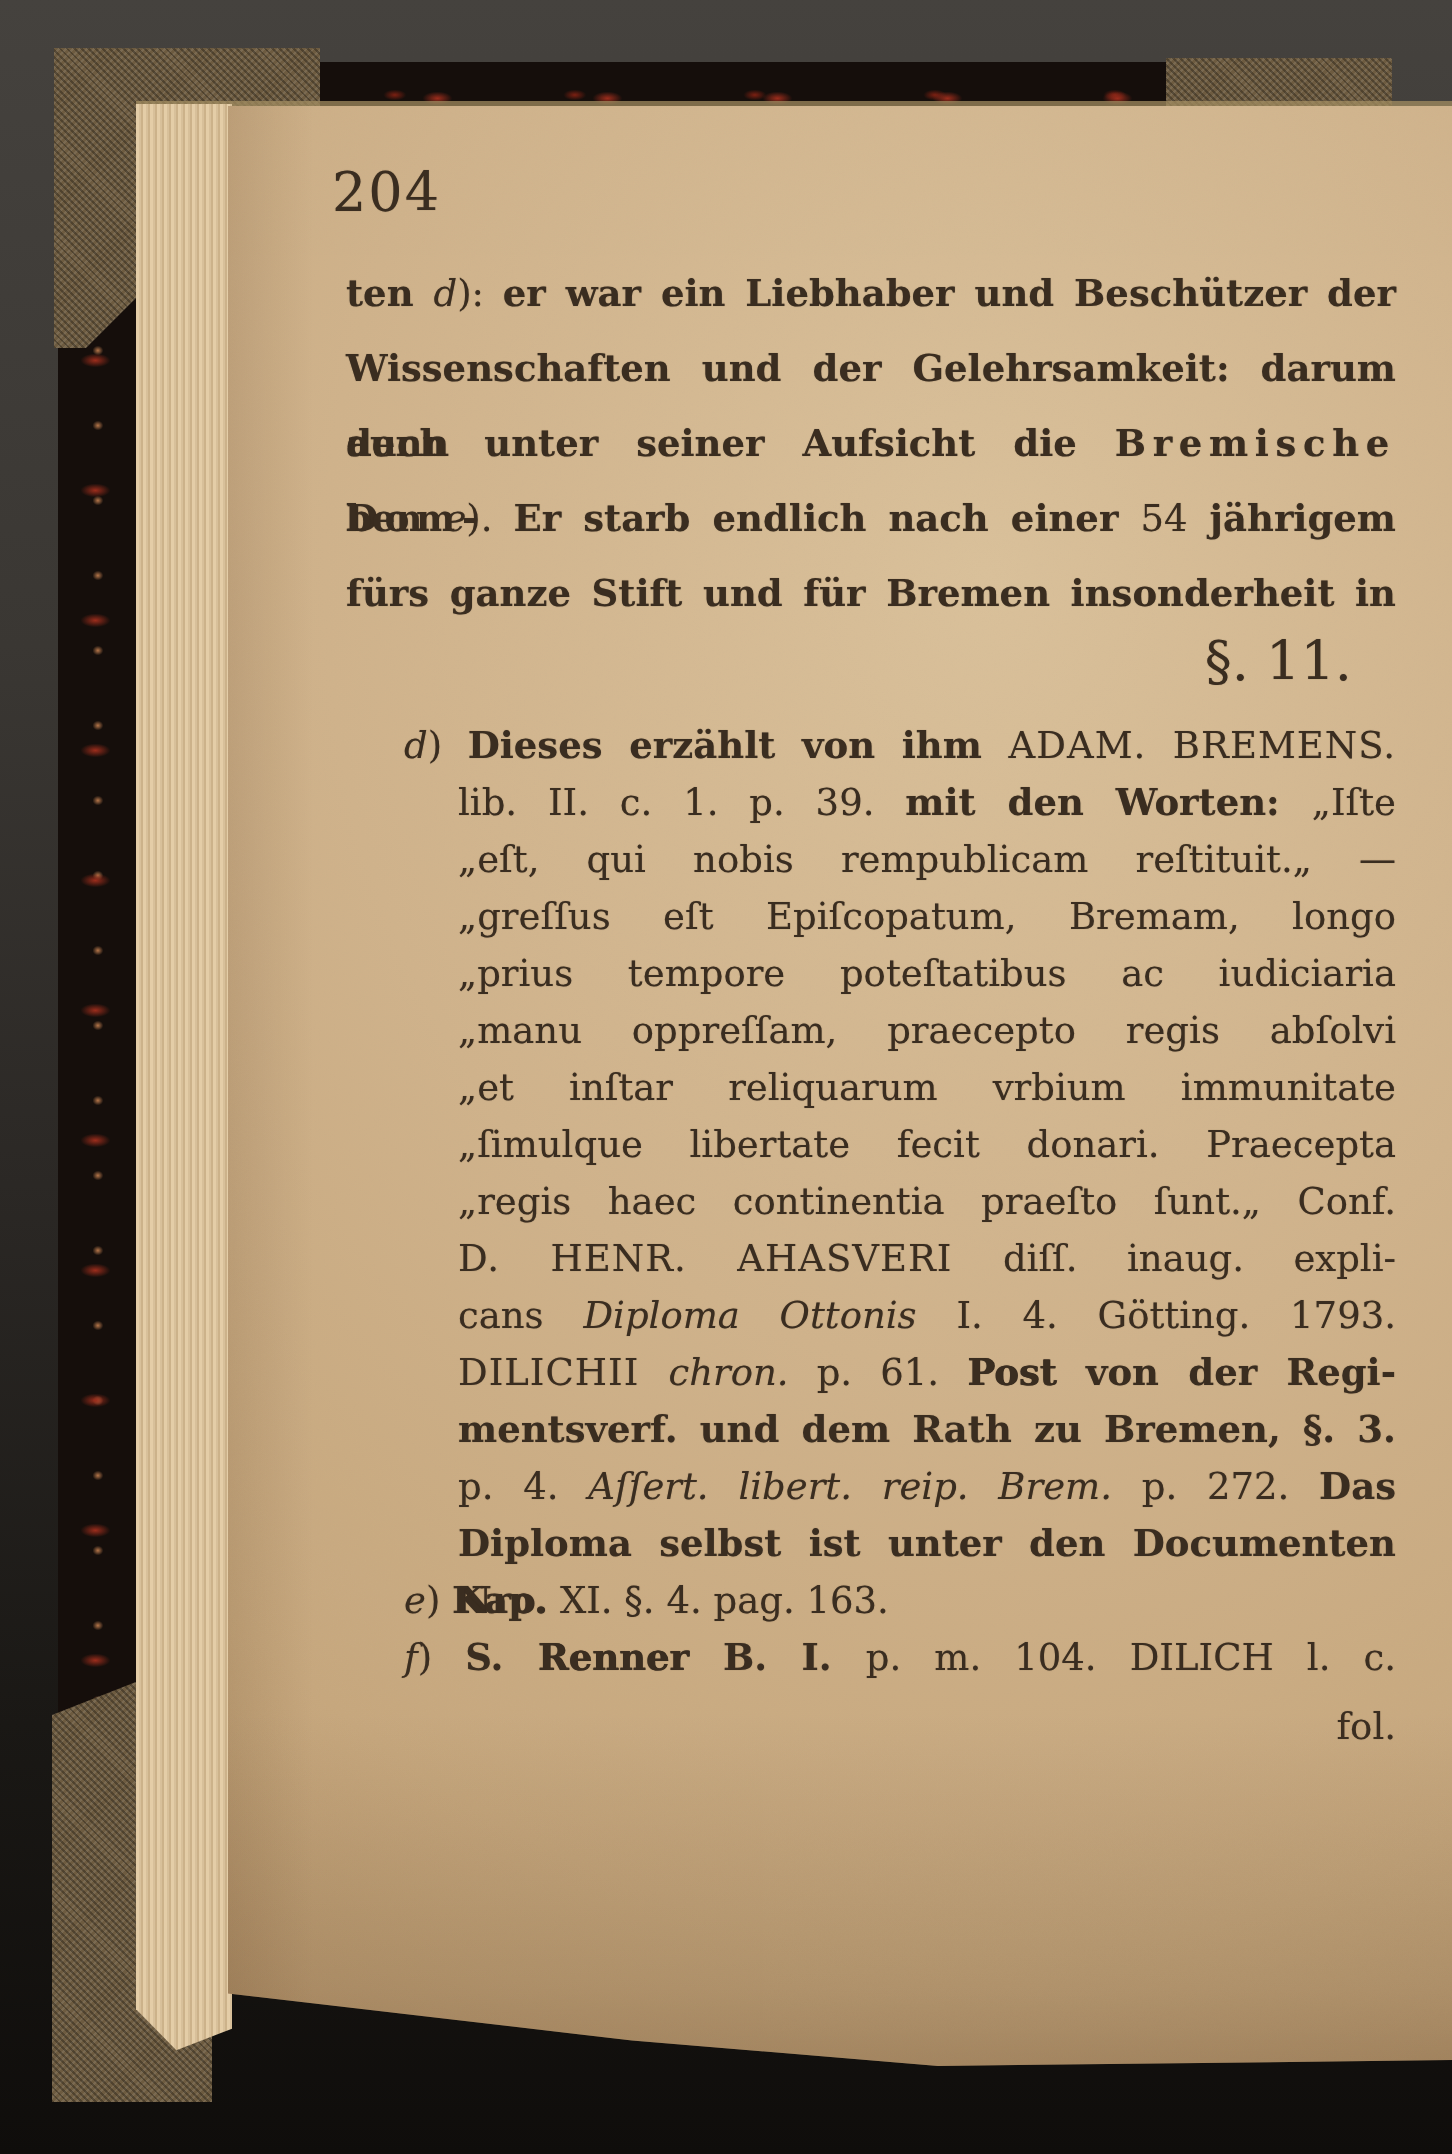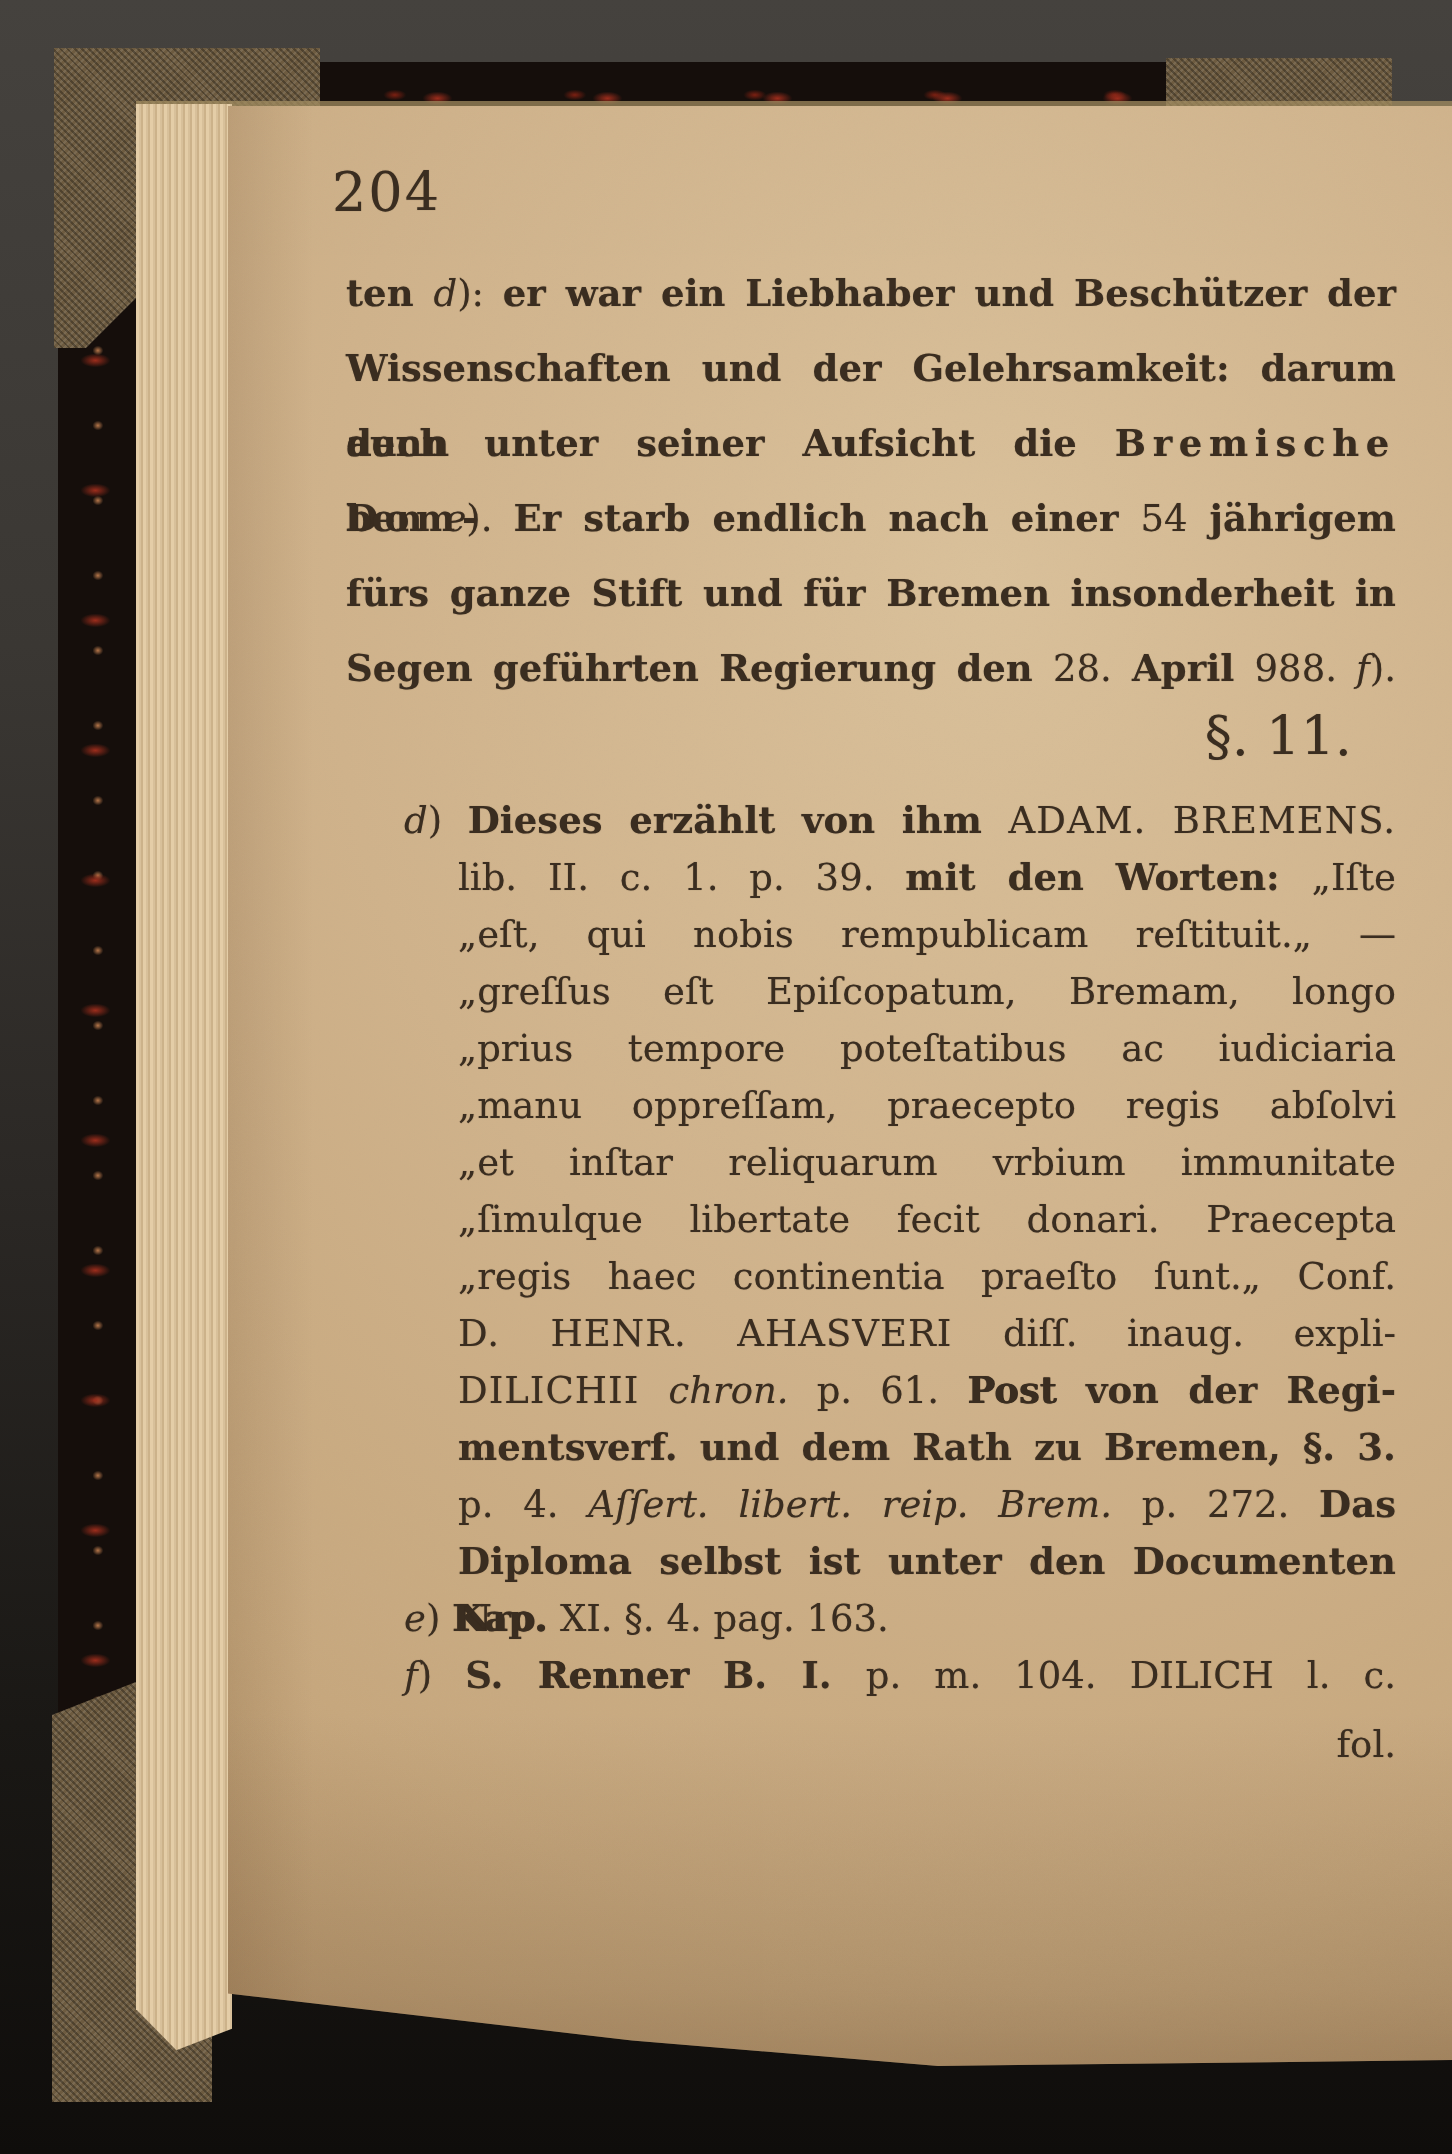--- a/index.html
+++ b/index.html
@@ -79,34 +79,34 @@
       <rect width="100%" height="100%" filter="url(#g)"></rect>
     </svg>
     <div class="page-inner">
       <div class="pagenum">204</div>
       <div>
           <div class="tline main-line"><span class="seg-fr">ten </span><span class="seg-it">d</span><span class="seg-aq">):  </span><span class="seg-fr">er war ein Liebhaber und Beschützer der</span></div>
           <div class="tline main-line"><span class="seg-fr">Wissenschaften und der Gelehrsamkeit: darum denn</span></div>
           <div class="tline main-line"><span class="seg-fr">auch unter seiner Aufsicht die </span><span class="seg-fr seg-sp">Bremische Dom-</span></div>
           <div class="tline main-line"><span class="seg-fr">ben </span><span class="seg-it">e</span><span class="seg-aq">). </span><span class="seg-fr">Er starb endlich nach einer </span><span class="seg-aq">54</span><span class="seg-fr"> jährigem</span></div>
           <div class="tline main-line"><span class="seg-fr">fürs ganze Stift und für Bremen insonderheit in</span></div>
-          <div class="tline main-line"><span class="seg-fr">Segen geführten Regierung den </span><span class="seg-aq">28.</span><span class="seg-fr"> April </span><span class="seg-aq">988. </span><span class="seg-it">f</span><span class="seg-aq">).</span></div>
         </div>
       <div class="heading">§. 11.</div>
       <div class="footnotes">
           <div class="tline foot-line hang"><span class="seg-it">d</span><span class="seg-aq">) </span><span class="seg-fr">Dieses erzählt von ihm </span><span class="seg-aq seg-caps">ADAM. BREMENS.</span></div>
           <div class="tline foot-line"><span class="seg-aq">lib. II. c. 1. p. 39. </span><span class="seg-fr">mit den Worten: </span><span class="seg-aq">„Iſte</span></div>
           <div class="tline foot-line"><span class="seg-aq">„eſt, qui nobis rempublicam reſtituit.„ —</span></div>
           <div class="tline foot-line"><span class="seg-aq">„greſſus eſt Epiſcopatum, Bremam, longo</span></div>
           <div class="tline foot-line"><span class="seg-aq">„prius tempore poteſtatibus ac iudiciaria</span></div>
           <div class="tline foot-line"><span class="seg-aq">„manu oppreſſam, praecepto regis abſolvi</span></div>
           <div class="tline foot-line"><span class="seg-aq">„et inſtar reliquarum vrbium immunitate</span></div>
           <div class="tline foot-line"><span class="seg-aq">„ſimulque libertate fecit donari. Praecepta</span></div>
           <div class="tline foot-line"><span class="seg-aq">„regis haec continentia praeſto ſunt.„ Conf.</span></div>
           <div class="tline foot-line"><span class="seg-aq seg-caps">D. HENR. AHASVERI </span><span class="seg-aq">diſſ. inaug. expli-</span></div>
+          <div class="tline foot-line"><span class="seg-aq">cans </span><span class="seg-it">Diploma Ottonis</span><span class="seg-aq"> I. 4. Götting. 1793.</span></div>
           <div class="tline foot-line"><span class="seg-aq seg-caps">DILICHII </span><span class="seg-it">chron.</span><span class="seg-aq"> p. 61. </span><span class="seg-fr seg-frb">Post</span><span class="seg-fr"> von der Regi-</span></div>
           <div class="tline foot-line"><span class="seg-fr">mentsverf. und dem Rath zu Bremen, §. 3.</span></div>
           <div class="tline foot-line"><span class="seg-aq">p. 4. </span><span class="seg-it">Aſſert. libert. reip. Brem.</span><span class="seg-aq"> p. 272. </span><span class="seg-fr">Das</span></div>
           <div class="tline foot-line"><span class="seg-fr">Diploma selbst ist unter den Documenten Nro.</span></div>
           <div class="tline foot-line no-just hang"><span class="seg-it">e</span><span class="seg-aq">) </span><span class="seg-fr">Kap. </span><span class="seg-aq">XI. §. 4. pag. 163.</span></div>
           <div class="tline foot-line hang"><span class="seg-it">f</span><span class="seg-aq">) </span><span class="seg-fr">S. </span><span class="seg-fr seg-frb">Renner</span><span class="seg-fr"> B. I. </span><span class="seg-aq">p. m. 104. DILICH l. c.</span></div>
         </div>
       <div class="footnotes catchword">fol.</div>
     </div>
   </div>

